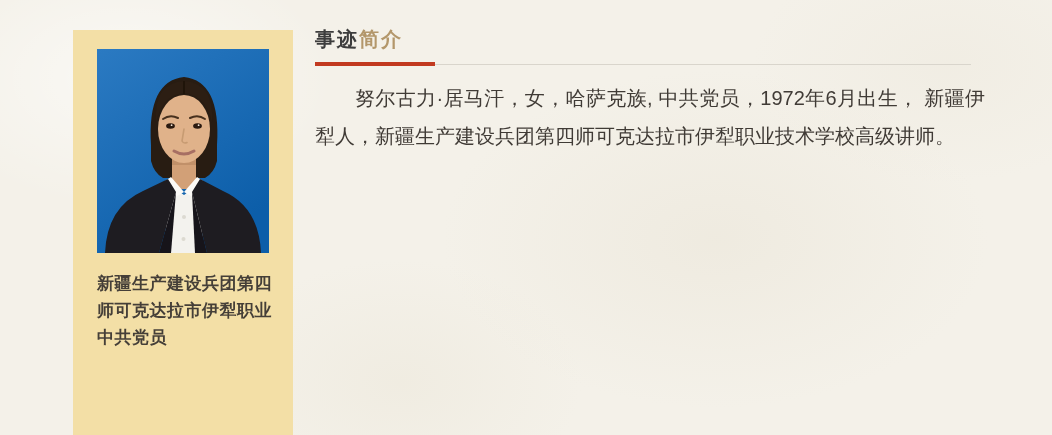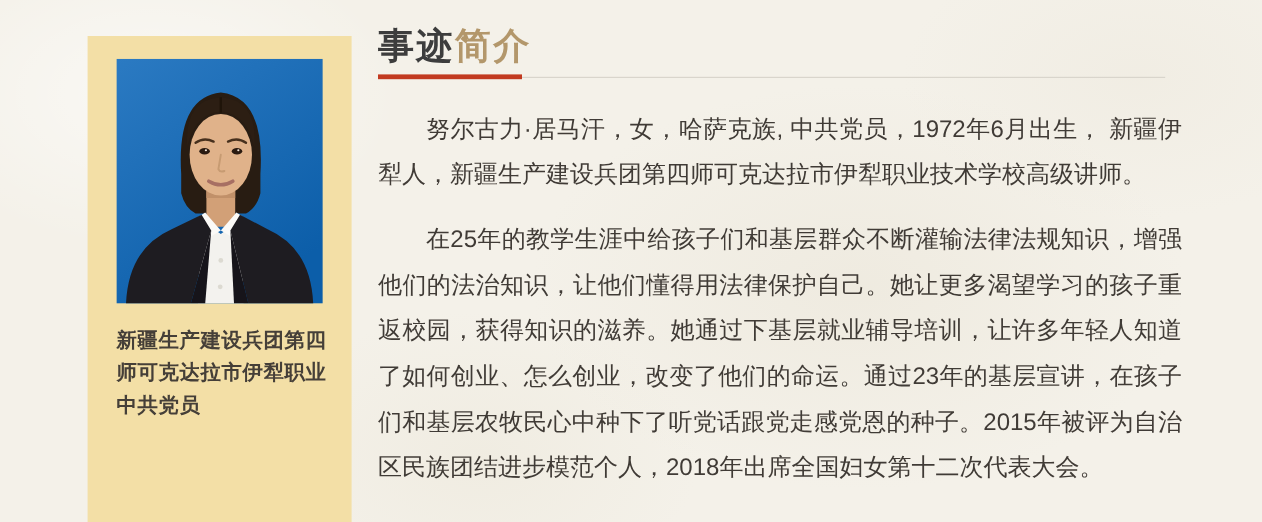--- a/index.html
+++ b/index.html
@@ -30,29 +30,29 @@
   .affiliation{
     position:absolute;left:24px;top:240px;width:180px;
     font-size:17px;font-weight:700;
     line-height:27px;color:#453f38;
     letter-spacing:0.5px;
   }
 
   
   .main{position:absolute;left:315px;top:22px;width:670px;}
   .section-title{
-    font-size:30px;font-weight:700;line-height:34px;
+    font-size:20px;font-weight:700;line-height:34px;
     color:#3d3d3d;letter-spacing:2px;
   }
   .section-title .gold{color:#b3976b;}
   .divider{position:relative;margin-top:6px;height:5px;width:656px;}
   .divider-thin{position:absolute;left:0;top:2px;width:656px;height:1px;background:#d9d5cc;}
   .divider-accent{position:absolute;left:0;top:0;width:120px;height:4px;background:#c23a20;}
   .article{
-    margin-top:22px;
+    margin-top:12px;
     font-size:20px;line-height:38px;
     color:#403b36;text-align:justify;
   }
   .article p{margin:0 0 16px;text-indent:2em;}
 </style>
 </head>
 <body>
 
 <div class="page">
 
@@ -114,17 +114,16 @@
   <main class="main">
     <div class="section-title">
       <span>事迹</span><span class="gold">简介</span>
     </div>
     <div class="divider">
       <div class="divider-thin"></div>
       <div class="divider-accent"></div>
     </div>
     <article class="article">
       <p>努尔古力·居马汗，女，哈萨克族, 中共党员，1972年6月出生， 新疆伊犁人，新疆生产建设兵团第四师可克达拉市伊犁职业技术学校高级讲师。</p>
-      <p>在25年的教学生涯中给孩子们和基层群众不断灌输法律法规知识，增强他们的法治知识，让他们懂得用法律保护自己。她让更多渴望学习的孩子重返校园，获得知识的滋养。她通过下基层就业辅导培训，让许多年轻人知道了如何创业、怎么创业，改变了他们的命运。通过23年的基层宣讲，在孩子们和基层农牧民心中种下了听党话跟党走感党恩的种子。2015年被评为自治区民族团结进步模范个人，2018年出席全国妇女第十二次代表大会。</p>
     </article>
   </main>
 
 </div>
 
 </body></html>

